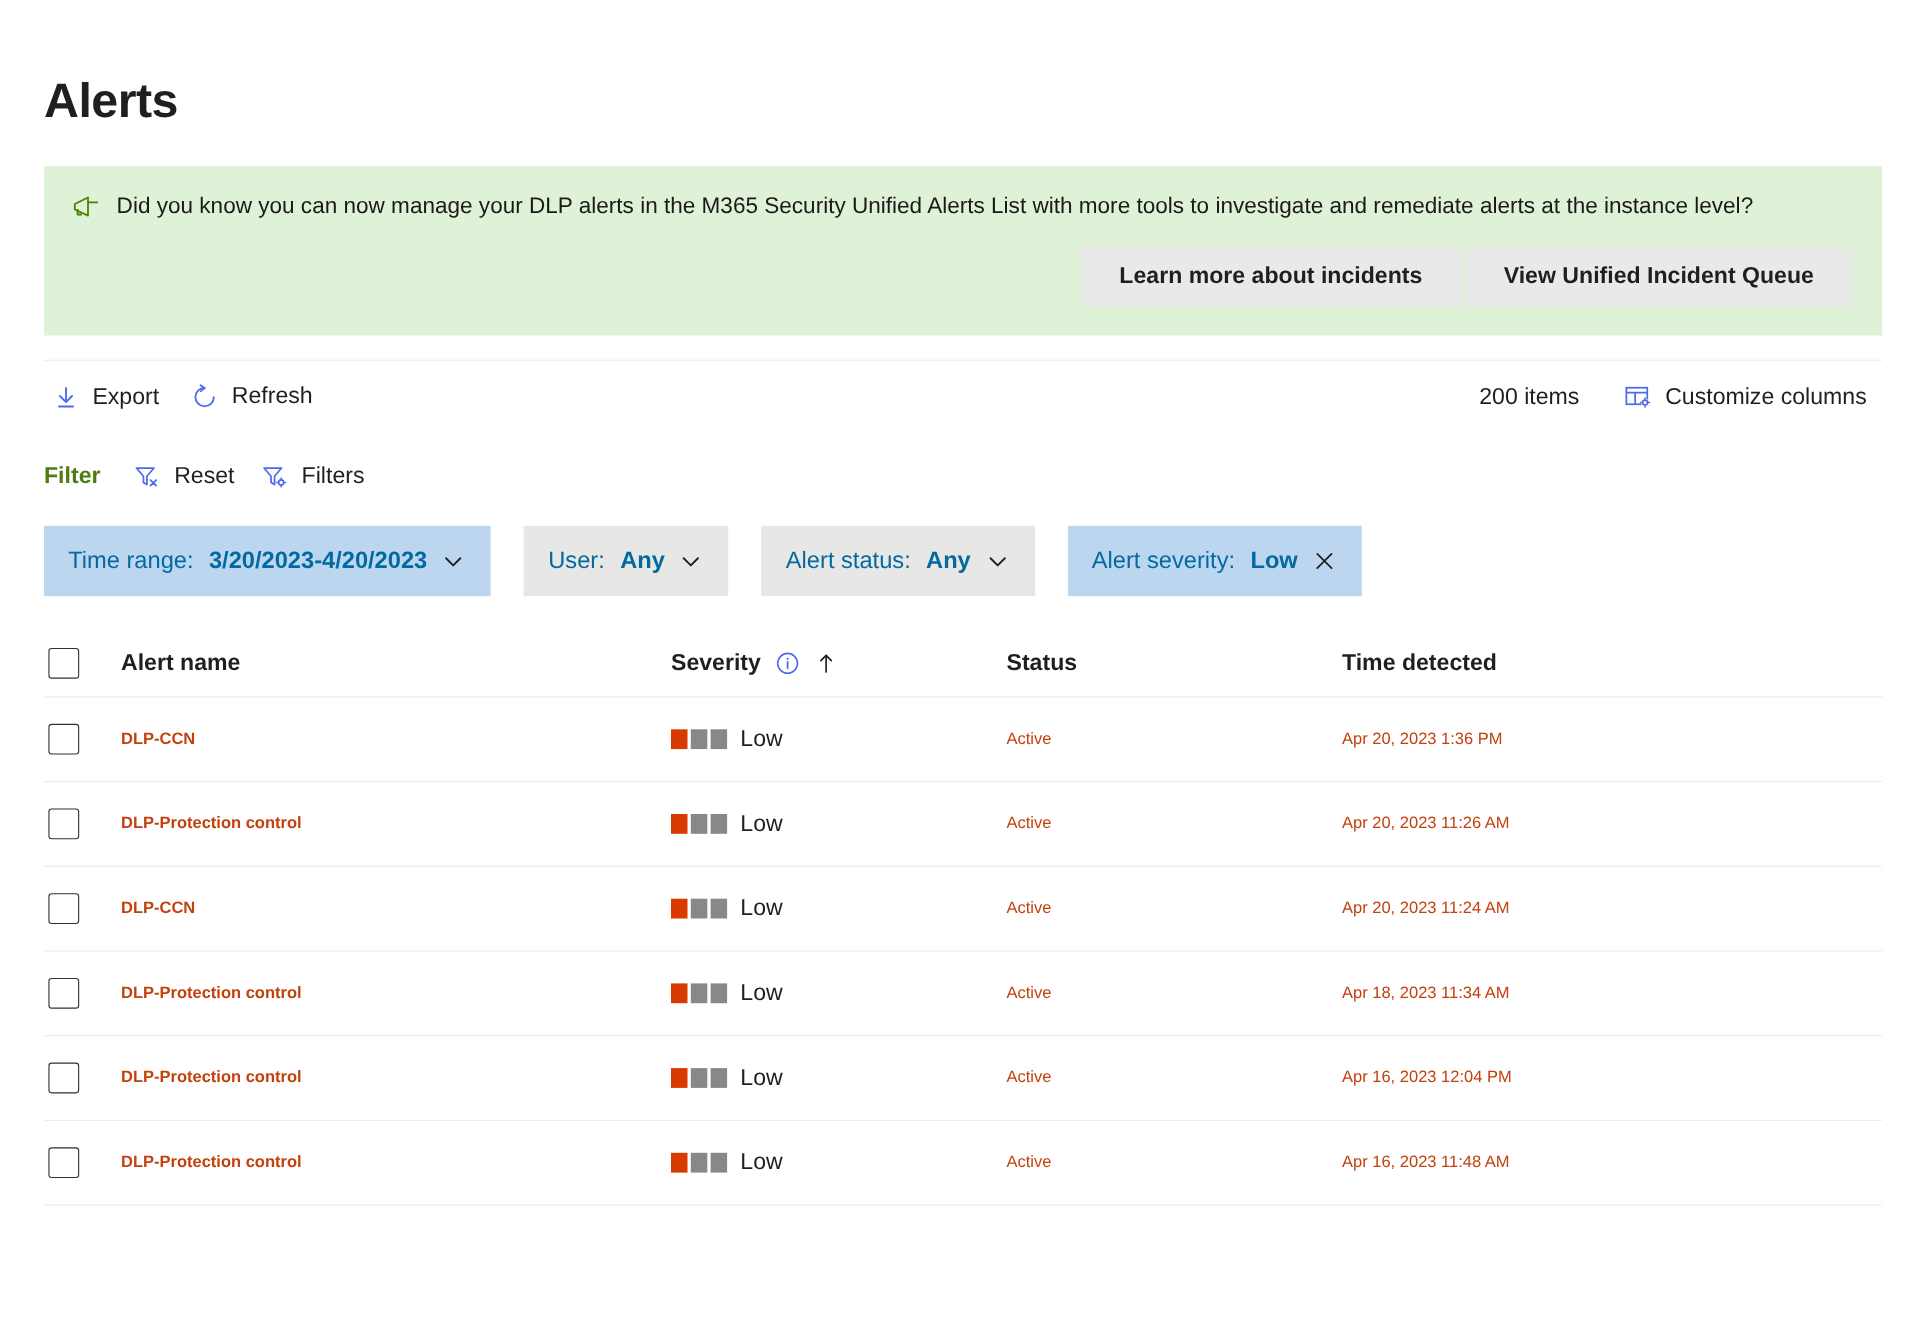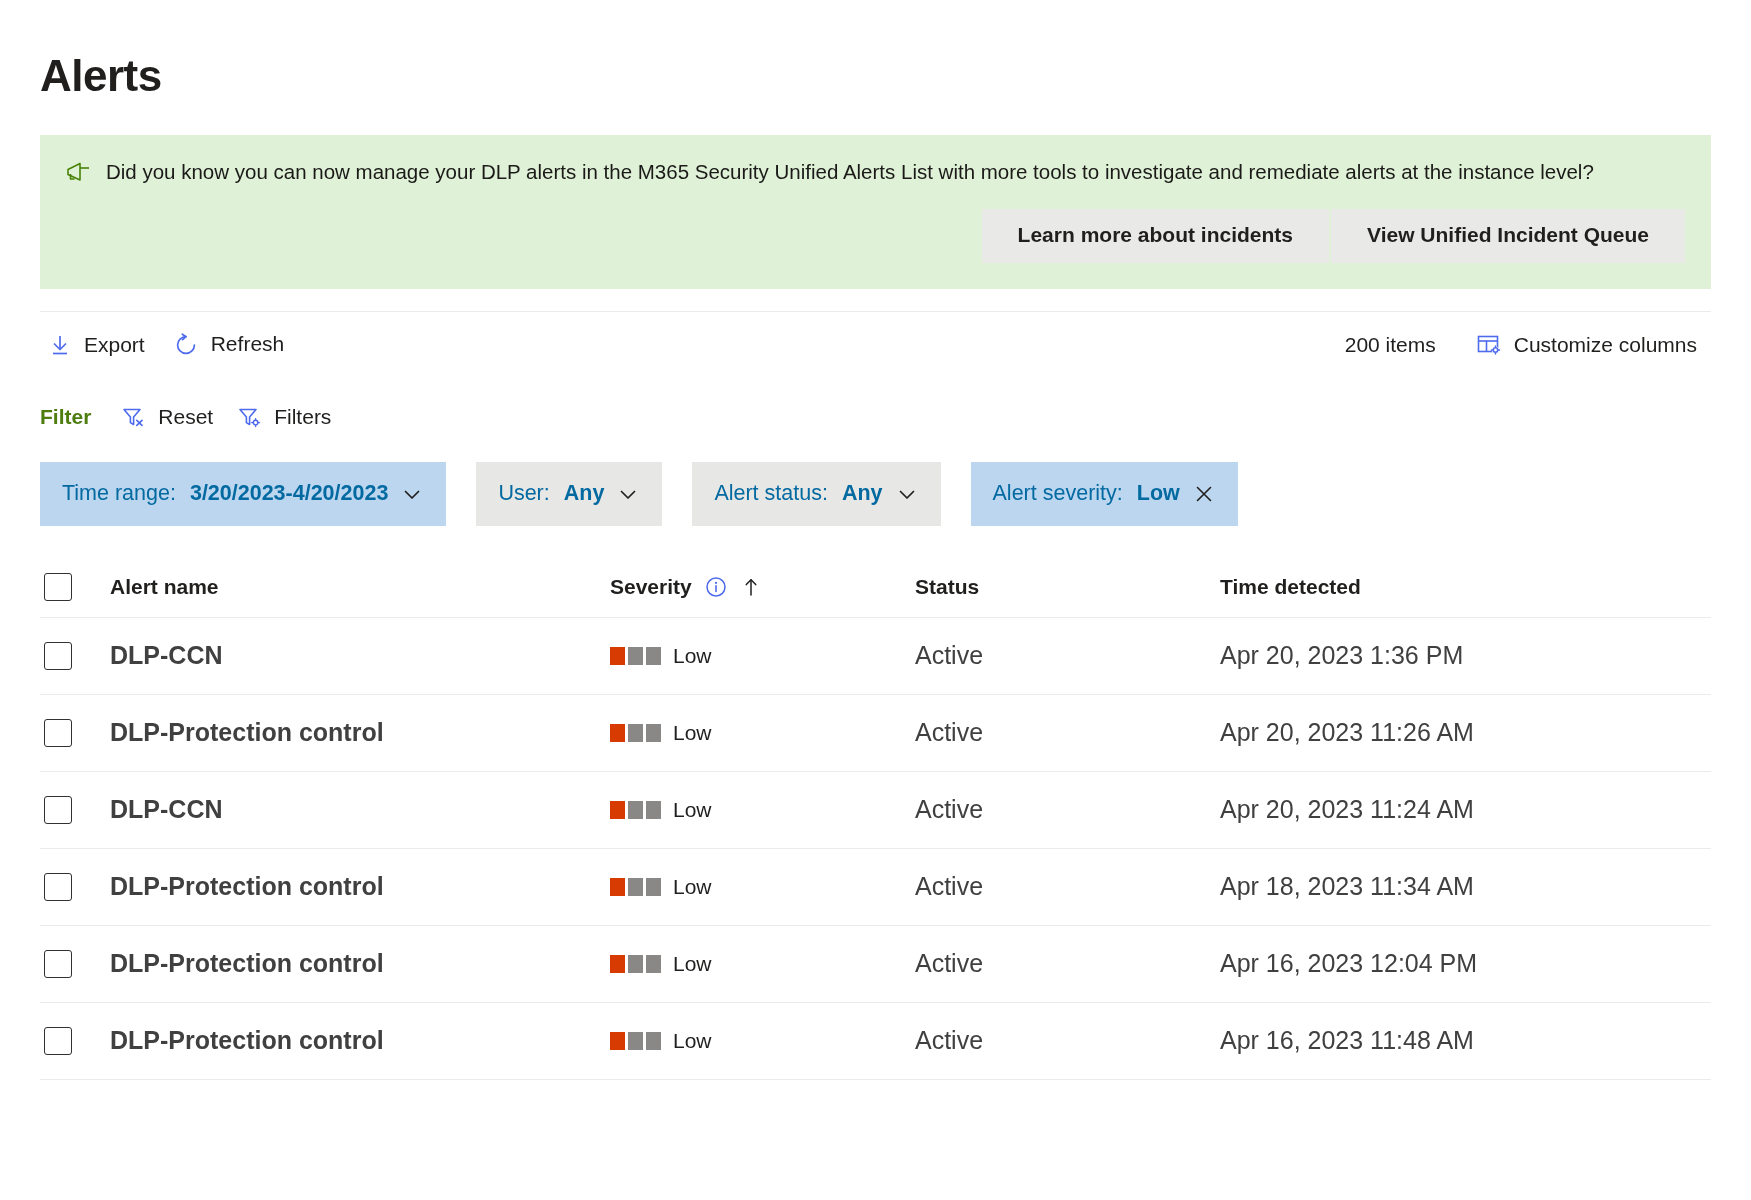--- a/index.html
+++ b/index.html
@@ -15,21 +15,21 @@
     -webkit-font-smoothing: antialiased;
   }
   .page { width: 1751px; height: 1200px; position: relative; }
 
   
   .page-title {
     font-size: 44px;
     font-weight: 700;
     letter-spacing: -0.5px;
     color: #201f1e;
-    margin: 52px 0 0 40px;
+    margin: 68px 0 0 40px;
     line-height: 1.1;
   }
 
   
   .banner {
     margin: 35px 40px 0 40px;
     background: #dff1d6;
     padding: 22px 26px 26px 26px;
     position: relative;
   }
@@ -146,22 +146,22 @@
   .th {
     font-size: 21px;
     font-weight: 700;
     color: #201f1e;
     display: flex;
     align-items: center;
     gap: 12px;
     cursor: pointer;
   }
   .cell {
-    font-size: 25px;
-    color: #404040;
+    font-size: 15px;
+    color: #c2410c;
   }
   .cell.name { font-weight: 700; }
 
   .checkbox {
     width: 28px; height: 28px;
     border: 1.6px solid #323130;
     border-radius: 3px;
     background: #fff;
     cursor: pointer;
   }

